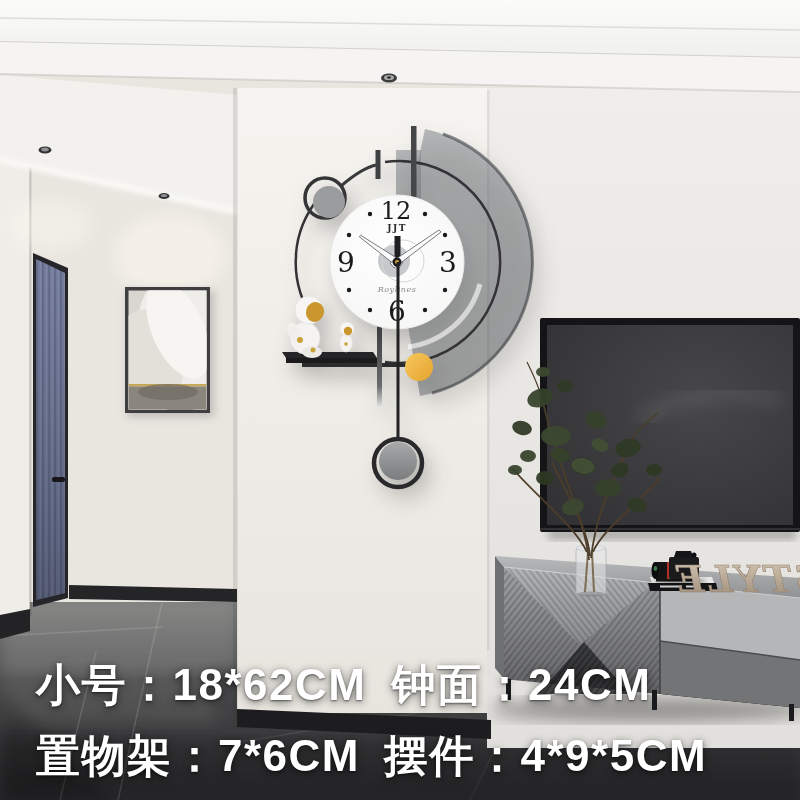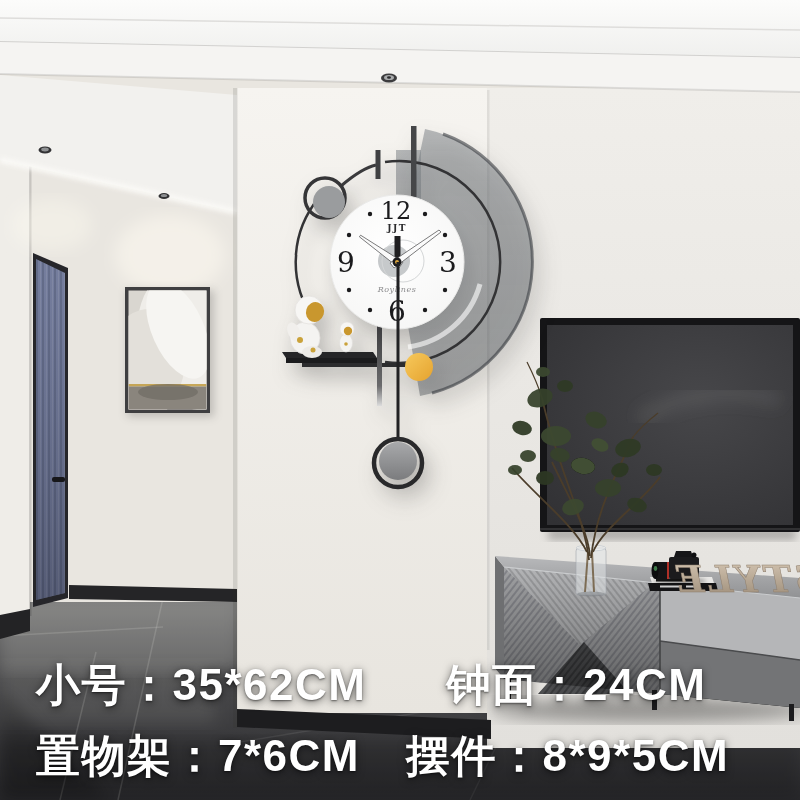--- a/index.html
+++ b/index.html
@@ -6,22 +6,22 @@
   .stage{position:relative;width:800px;height:800px;overflow:hidden;
          font-family:"Liberation Sans","DejaVu Sans",sans-serif;background:#e9e6e0;}
   svg.layer{position:absolute;left:0;top:0;}
   #clockArt{filter:drop-shadow(7px 11px 10px rgba(40,40,40,0.28));}
   .caption{position:absolute;color:#ffffff;font-weight:bold;font-size:44px;
            letter-spacing:1.5px;white-space:nowrap;line-height:1;
            text-shadow:0 2px 8px rgba(0,0,0,.55),0 1px 2px rgba(0,0,0,.5);
            font-family:"Liberation Sans","DejaVu Sans",sans-serif;}
   .cap1{left:36px;top:663px;}
   .cap2{left:36px;top:734px;}
-  .gap1{margin-left:80px;}
-  .gap2{margin-left:46px;}
+  .gap1{margin-left:25px;}
+  .gap2{margin-left:24px;}
   text.num{font-family:"DejaVu Serif","Liberation Serif",serif;fill:#1b1b1d;}
   text.brand{font-family:"DejaVu Serif",serif;font-size:9px;letter-spacing:1.5px;font-weight:bold;fill:#2b2b2d;}
   text.sig{font-family:"DejaVu Serif",serif;font-style:italic;font-size:8px;fill:#8d8d8f;letter-spacing:.5px;}
   text.letters{font-family:"DejaVu Serif",serif;font-style:italic;font-weight:bold;font-size:38px;letter-spacing:2px;}
 </style>
 </head>
 <body>
 
 <div class="stage">
 
@@ -355,19 +355,19 @@
     </g>
     <g>
       <ellipse cx="346" cy="343" rx="6.5" ry="9" fill="#f4f3f1" stroke="#dfddda" stroke-width="0.6"></ellipse>
       <circle cx="347" cy="329" r="7" fill="#f7f6f4" stroke="#e3e1de" stroke-width="0.6"></circle>
       <circle cx="348" cy="331" r="4.2" fill="#c9972e"></circle>
       <circle cx="346" cy="344" r="1.8" fill="#caa23a"></circle>
     </g>
   </svg>
 
   <div class="caption cap1">
-    <span>小号：</span><span>35*62CM</span><span class="gap1">钟面：</span><span>24CM</span>
+    <span>小号：</span><span>18*62CM</span><span class="gap1">钟面：</span><span>24CM</span>
   </div>
   <div class="caption cap2">
-    <span>置物架：</span><span>7*6CM</span><span class="gap2">摆件：</span><span>8*9*5CM</span>
+    <span>置物架：</span><span>7*6CM</span><span class="gap2">摆件：</span><span>4*9*5CM</span>
   </div>
 
 </div>
 
 </body></html>

